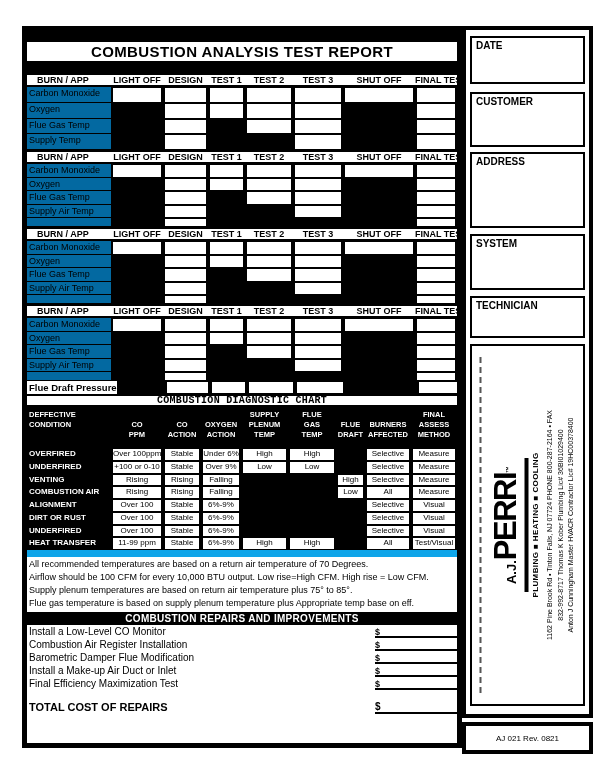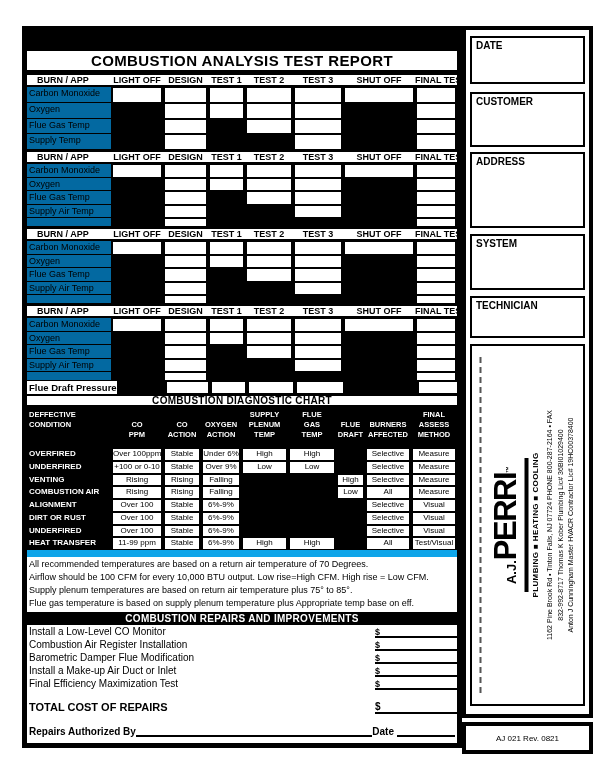--- a/index.html
+++ b/index.html
@@ -3,21 +3,21 @@
 <meta charset="utf-8">
 <style>
   html,body{margin:0;padding:0;}
   body{width:600px;height:777px;position:relative;background:#ffffff;
        font-family:"Liberation Sans", sans-serif;color:#000;overflow:hidden;}
   
   .main{position:absolute;left:22px;top:26px;width:440px;height:722px;
         border:5px solid #000;box-sizing:border-box;background:#fff;
         display:flex;flex-direction:column;overflow:hidden;}
   .title-block{height:42px;background:#000;flex:none;}
-  .title-stripe{margin-top:20px;height:19px;background:#fff;text-align:center;
+  .title-stripe{margin-top:11px;height:19px;background:#fff;text-align:center;
         font-weight:bold;font-size:15px;line-height:19px;letter-spacing:.4px;}
   
   .btable{flex:none;background:#000;}
   .bheader{display:flex;background:#fff;height:14px;align-items:center;
         border-top:2px solid #000;border-bottom:2px solid #000;box-sizing:border-box;}
   .hc{font-weight:bold;font-size:9px;text-align:center;white-space:nowrap;overflow:hidden;}
   .hc0{width:84px;text-align:left;padding-left:10px;box-sizing:border-box;}
   .hc1{width:52px}.hc2{width:45px}.hc3{width:37px}.hc4{width:48px}
   .hc5{width:50px}.hc6{width:72px}.hc7{width:42px}
   .bbody{height:63px;display:flex;flex-direction:column;}
@@ -31,21 +31,21 @@
   .wc{position:absolute;left:2px;right:2px;top:1px;bottom:1px;background:#fff;
       font-size:8px;font-weight:bold;text-align:center;line-height:10.5px;
       white-space:nowrap;overflow:hidden;}
   
   .fdrow{flex:none;height:13px;background:#000;display:flex;gap:48px;}
   .fdlab{width:136px;background:#fff;font-weight:bold;font-size:9.5px;
         line-height:13px;padding-left:2px;box-sizing:border-box;white-space:nowrap;}
   
   .dtitle{flex:none;height:13px;background:#fff;border-top:2px solid #000;
         border-bottom:2px solid #000;box-sizing:border-box;text-align:center;
-        font-weight:bold;font-size:10px;line-height:9px;letter-spacing:.3px;}
+        font-weight:bold;font-size:10px;line-height:9px;letter-spacing:.3px;font-family:Liberation Mono, monospace;}
   .dheader{flex:none;height:41px;background:#000;color:#fff;display:flex;}
   .dhc{font-size:7.5px;font-weight:bold;white-space:pre-line;text-align:center;
         line-height:1.35;padding-top:3px;box-sizing:border-box;}
   .dw0{width:84px;text-align:left;padding-left:2px;}
   .dw1{width:52px}.dw2{width:38px}.dw3{width:40px}.dw4{width:47px}
   .dw5{width:48px}.dw6{width:29px}.dw7{width:46px}.dw8{width:46px}
   .dbody{flex:none;height:102px;background:#000;display:flex;flex-direction:column;}
   .drow{flex:1;display:flex;}
   .dlab{width:84px;color:#fff;font-size:8px;font-weight:bold;line-height:12.75px;
         padding-left:2px;box-sizing:border-box;white-space:nowrap;overflow:hidden;}
@@ -789,26 +789,20 @@
       </div>
     </div>
 
   <div class="spacer1"></div>
   <div class="trow">
     <div class="tlab">TOTAL COST OF REPAIRS</div>
     <div class="tamt"><span>$</span></div>
   </div>
   <div class="spacer2"></div>
 
-  <div class="arow">
-    <span class="alab">Repairs Authorized By</span>
-    <span class="aline"></span>
-    <span class="alab">Date</span>
-    <span class="dline"></span>
-  </div>
 
   <div class="payment">Payment is due at the time of the completion of the work.</div>
 </div>
 
 <div class="sidebar">
   <div class="sbox sb0">
     <span>DATE</span>
   </div>
   <div class="sbox sb1">
     <span>CUSTOMER</span>

